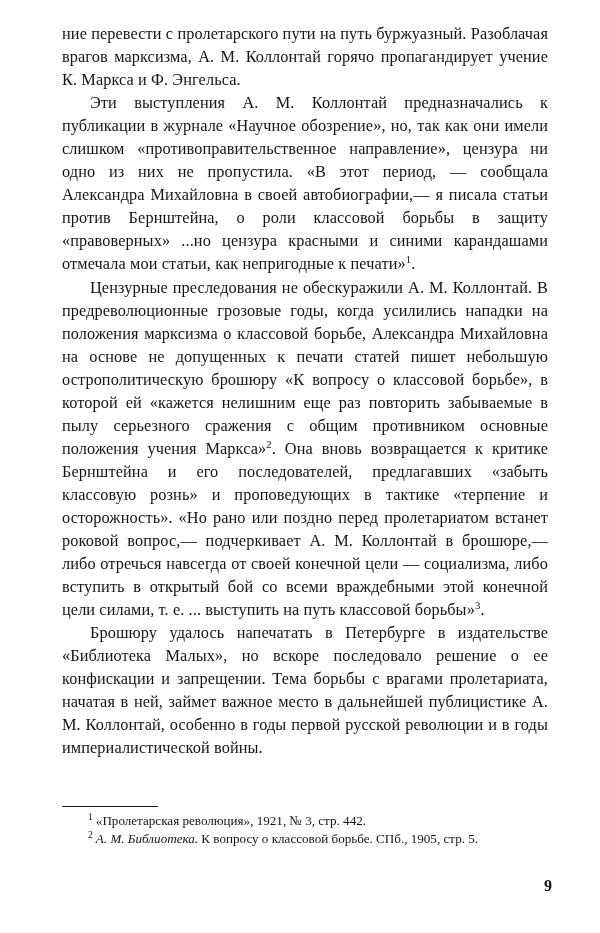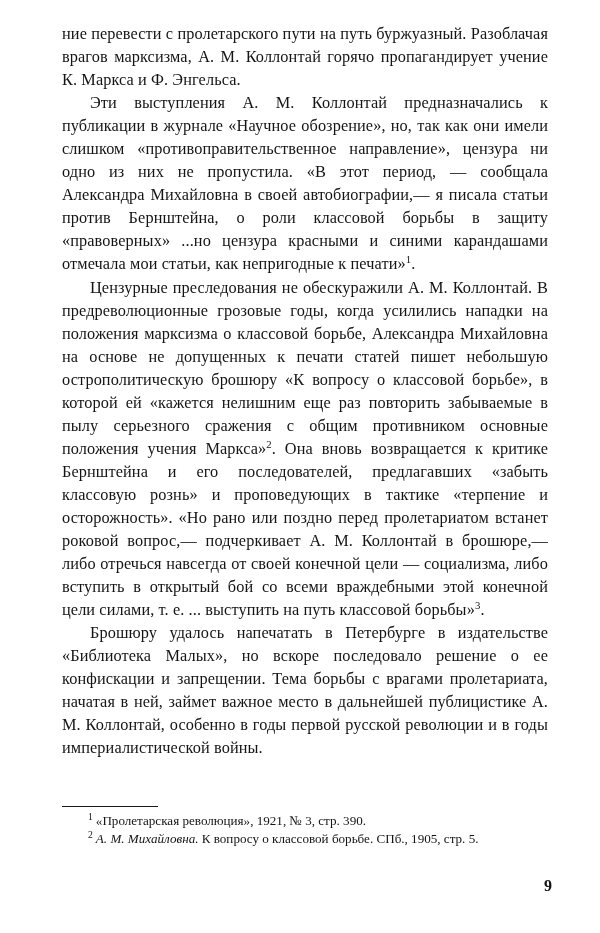--- a/index.html
+++ b/index.html
@@ -90,19 +90,19 @@
   <div class="body-text">
     <p class="noindent"><span>ние перевести с пролетарского пути на путь буржуазный. Разоблачая врагов марксизма, А. М. Коллонтай горячо пропагандирует учение К. Маркса и Ф. Энгельса.</span></p>
     <p><span>Эти выступления А. М. Коллонтай предназначались к публикации в журнале «Научное обозрение», но, так как они имели слишком «противоправительственное направление», цензура ни одно из них не пропустила. «В этот период, — сообщала Александра Михайловна в своей автобиографии,— я писала статьи против Бернштейна, о роли классовой борьбы в защиту «правоверных» ...но цензура красными и синими карандашами отмечала мои статьи, как непригодные к печати»</span><sup>1</sup><span>.</span></p>
     <p><span>Цензурные преследования не обескуражили А. М. Коллонтай. В предреволюционные грозовые годы, когда усилились нападки на положения марксизма о классовой борьбе, Александра Михайловна на основе не допущенных к печати статей пишет небольшую острополитическую брошюру «К вопросу о классовой борьбе», в которой ей «кажется нелишним еще раз повторить забываемые в пылу серьезного сражения с общим противником основные положения учения Маркса»</span><sup>2</sup><span>. Она вновь возвращается к критике Бернштейна и его последователей, предлагавших «забыть классовую рознь» и проповедующих в тактике «терпение и осторожность». «Но рано или поздно перед пролетариатом встанет роковой вопрос,— подчеркивает А. М. Коллонтай в брошюре,— либо отречься навсегда от своей конечной цели — социализма, либо вступить в открытый бой со всеми враждебными этой конечной цели силами, т. е. ... выступить на путь классовой борьбы»</span><sup>3</sup><span>.</span></p>
     <p><span>Брошюру удалось напечатать в Петербурге в издательстве «Библиотека Малых», но вскоре последовало решение о ее конфискации и запрещении. Тема борьбы с врагами пролетариата, начатая в ней, займет важное место в дальнейшей публицистике А. М. Коллонтай, особенно в годы первой русской революции и в годы империалистической войны.</span></p>
   </div>
 
   <div class="footnote-rule"></div>
 
   <div class="footnotes">
-    <p><span class="fn-num">1</span><span>«Пролетарская революция», 1921, № 3, стр. 390.</span></p>
-    <p><span class="fn-num">2</span><span class="ital">А. М. Михайловна.</span><span> К вопросу о классовой борьбе. СПб., 1905, стр. 5.</span></p>
+    <p><span class="fn-num">1</span><span>«Пролетарская революция», 1921, № 3, стр. 442.</span></p>
+    <p><span class="fn-num">2</span><span class="ital">А. М. Библиотека.</span><span> К вопросу о классовой борьбе. СПб., 1905, стр. 5.</span></p>
   </div>
 
   <div class="page-number">9</div>
 
 </div>
 
 </body></html>

